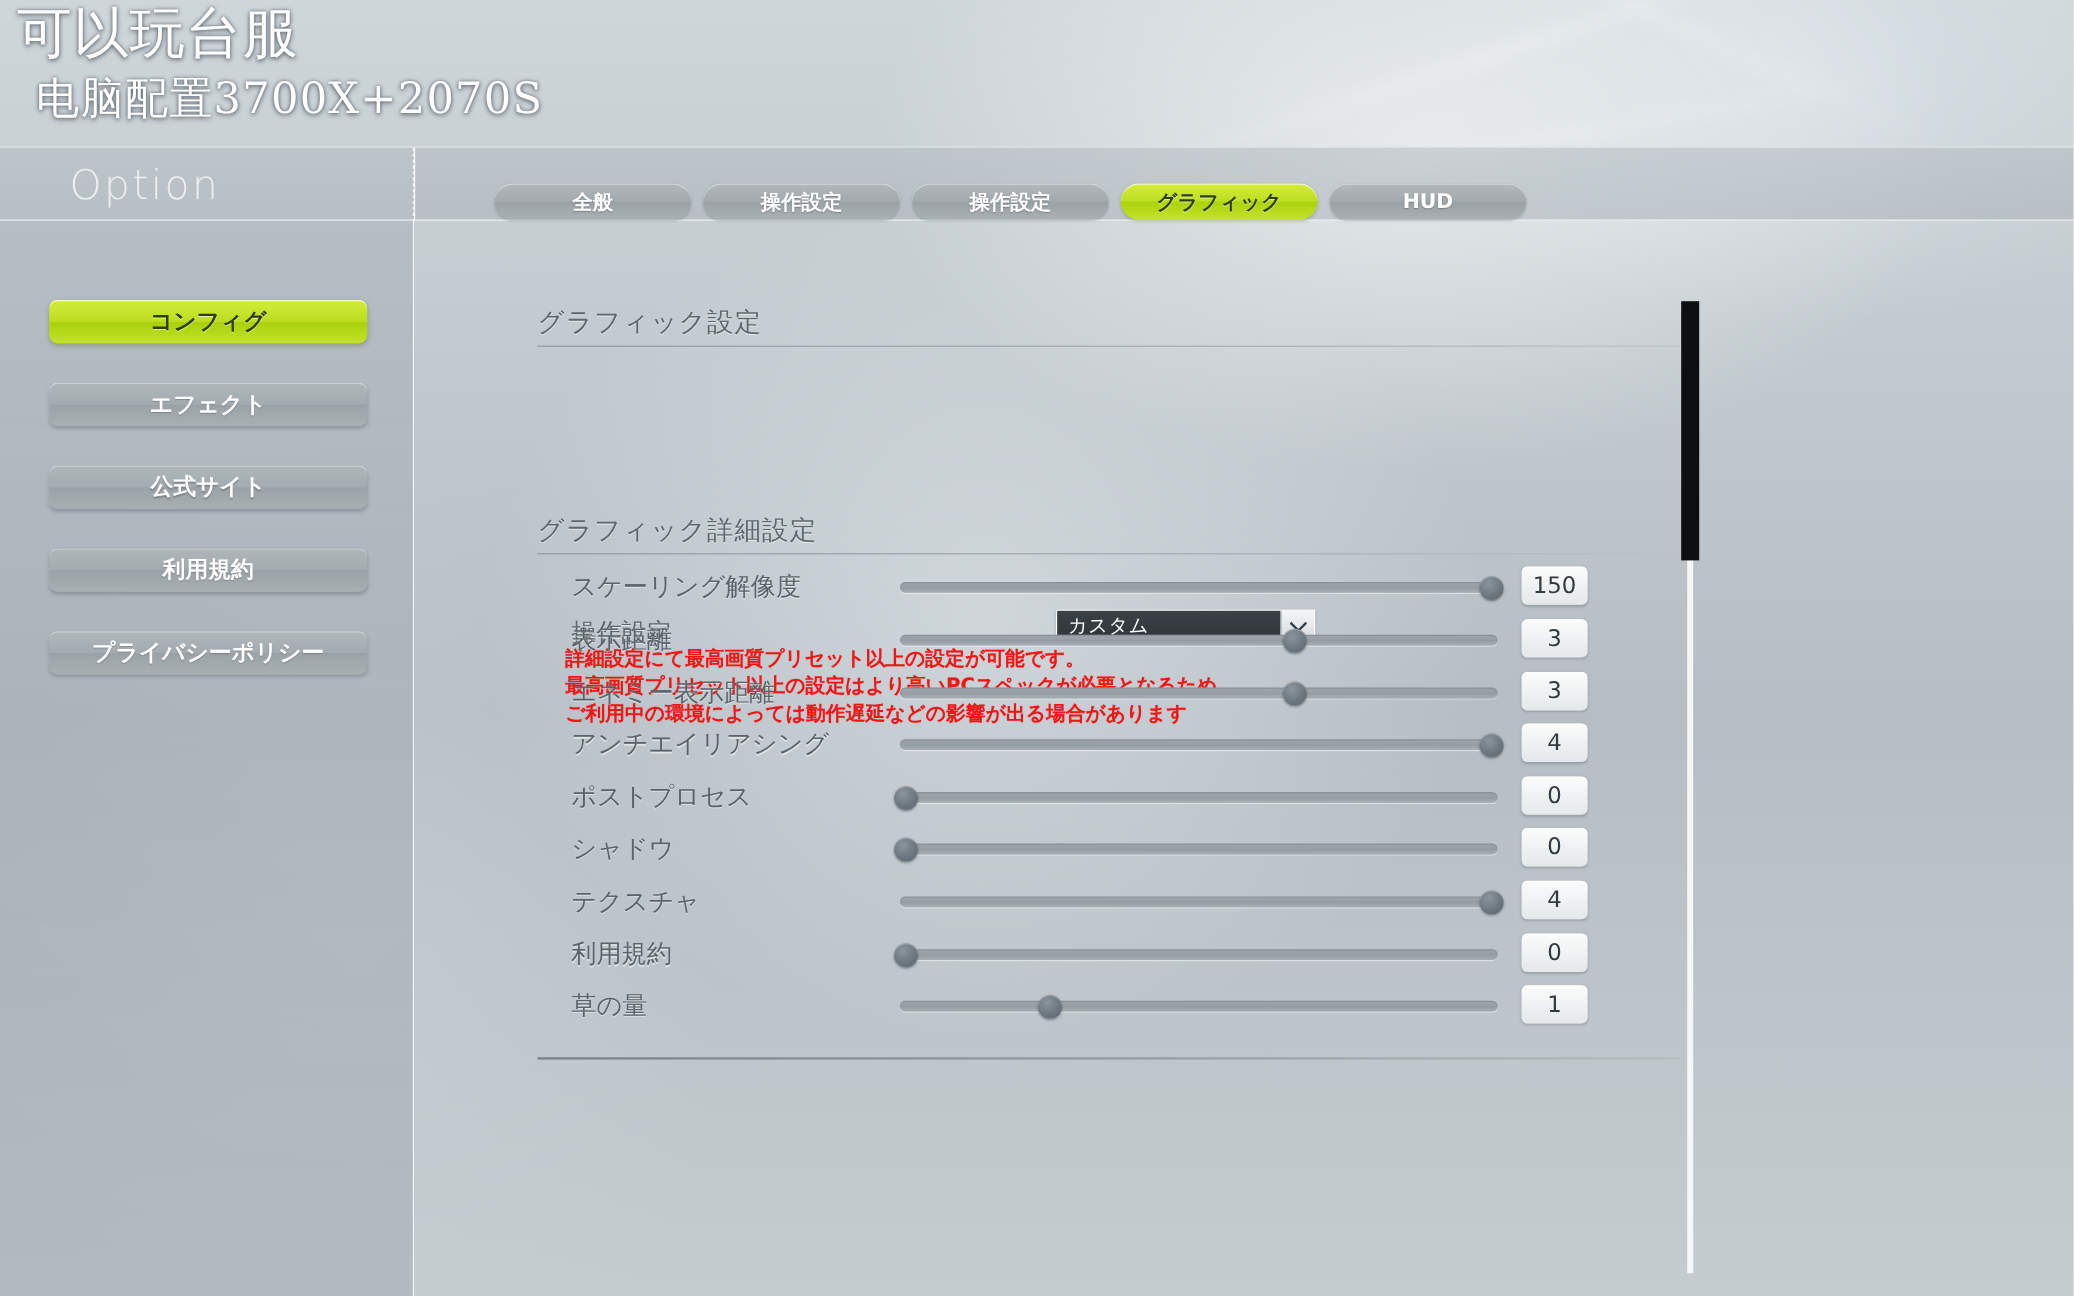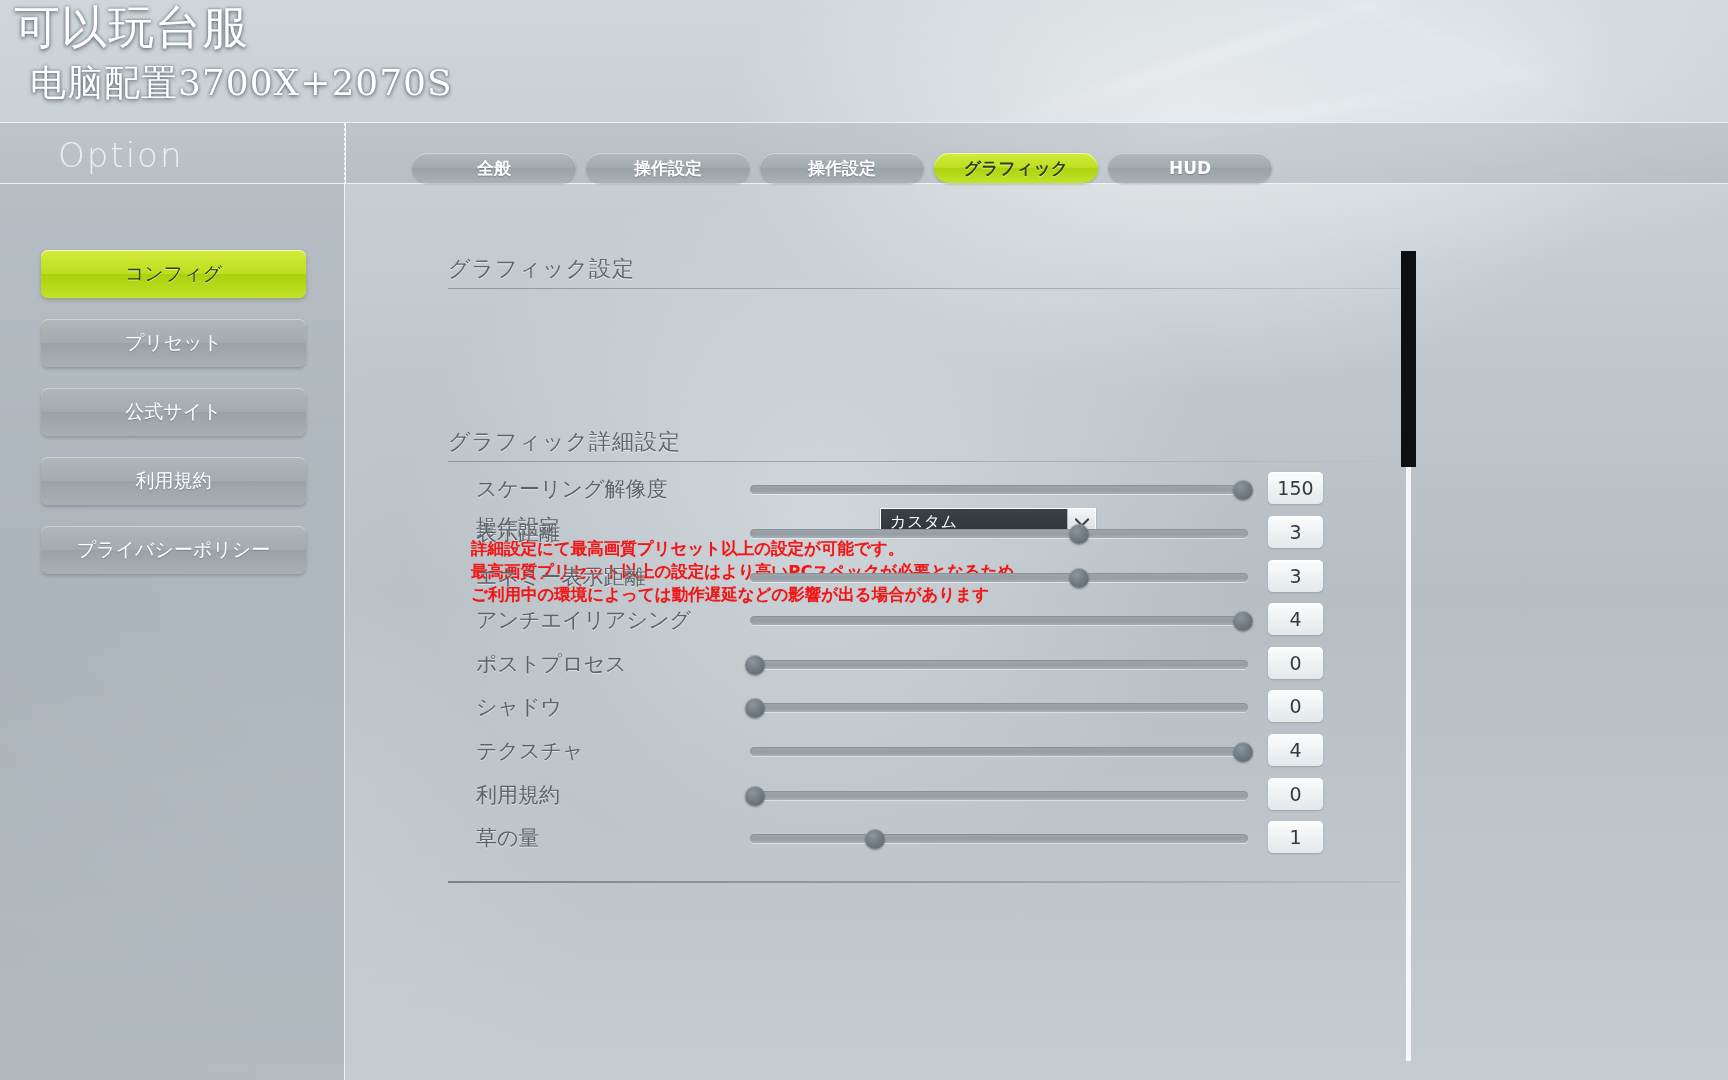--- a/index.html
+++ b/index.html
@@ -134,28 +134,28 @@
     border-right: 1px solid rgba(255,255,255,0.8);
     background: linear-gradient(180deg, rgba(160,170,177,0.45) 0%, rgba(150,160,168,0.4) 100%);
   }
   .side-btns {
     position: absolute;
     left: 41px; top: 66px;
     width: 265px;
   }
   .side-btn {
     width: 265px;
-    height: 48px;
-    margin-bottom: 21px;
+    height: 36px;
+    margin-bottom: 33px;
     border-radius: 7px;
     display: flex;
     align-items: center;
     justify-content: center;
     font-size: 19px;
-    font-weight: normal;
+    font-weight: bold;
     color: #ffffff;
     background: linear-gradient(180deg, #b0b7bb 0%, #a4abb0 50%, #9ba2a7 51%, #a9b0b4 100%);
     box-shadow: inset 0 1px 0 rgba(255,255,255,0.4), 0 2px 3px rgba(70,80,88,0.3);
     text-shadow: 0 1px 1px rgba(80,90,98,0.45);
     cursor: pointer;
   }
   .side-btn.active {
     background: linear-gradient(180deg, #d2ec3b 0%, #bcdd20 50%, #a8d10b 51%, #c3e229 100%);
     color: #2f3f08;
     text-shadow: 0 1px 0 rgba(255,255,255,0.55);
@@ -352,21 +352,21 @@
     <div class="tab">全般</div>
     <div class="tab">操作設定</div>
     <div class="tab">操作設定</div>
     <div class="tab active">グラフィック</div>
     <div class="tab">HUD</div>
   </div>
 
   <div class="sidebar">
     <div class="side-btns">
       <div class="side-btn active">コンフィグ</div>
-      <div class="side-btn">プリセット</div>
+      <div class="side-btn">エフェクト</div>
       <div class="side-btn">公式サイト</div>
       <div class="side-btn">利用規約</div>
       <div class="side-btn">プライバシーポリシー</div>
     </div>
   </div>
 
   <div class="main">
     <div class="content">
 
       <div class="section-head" style="left:102px; top:70px;">グラフィック設定</div>

